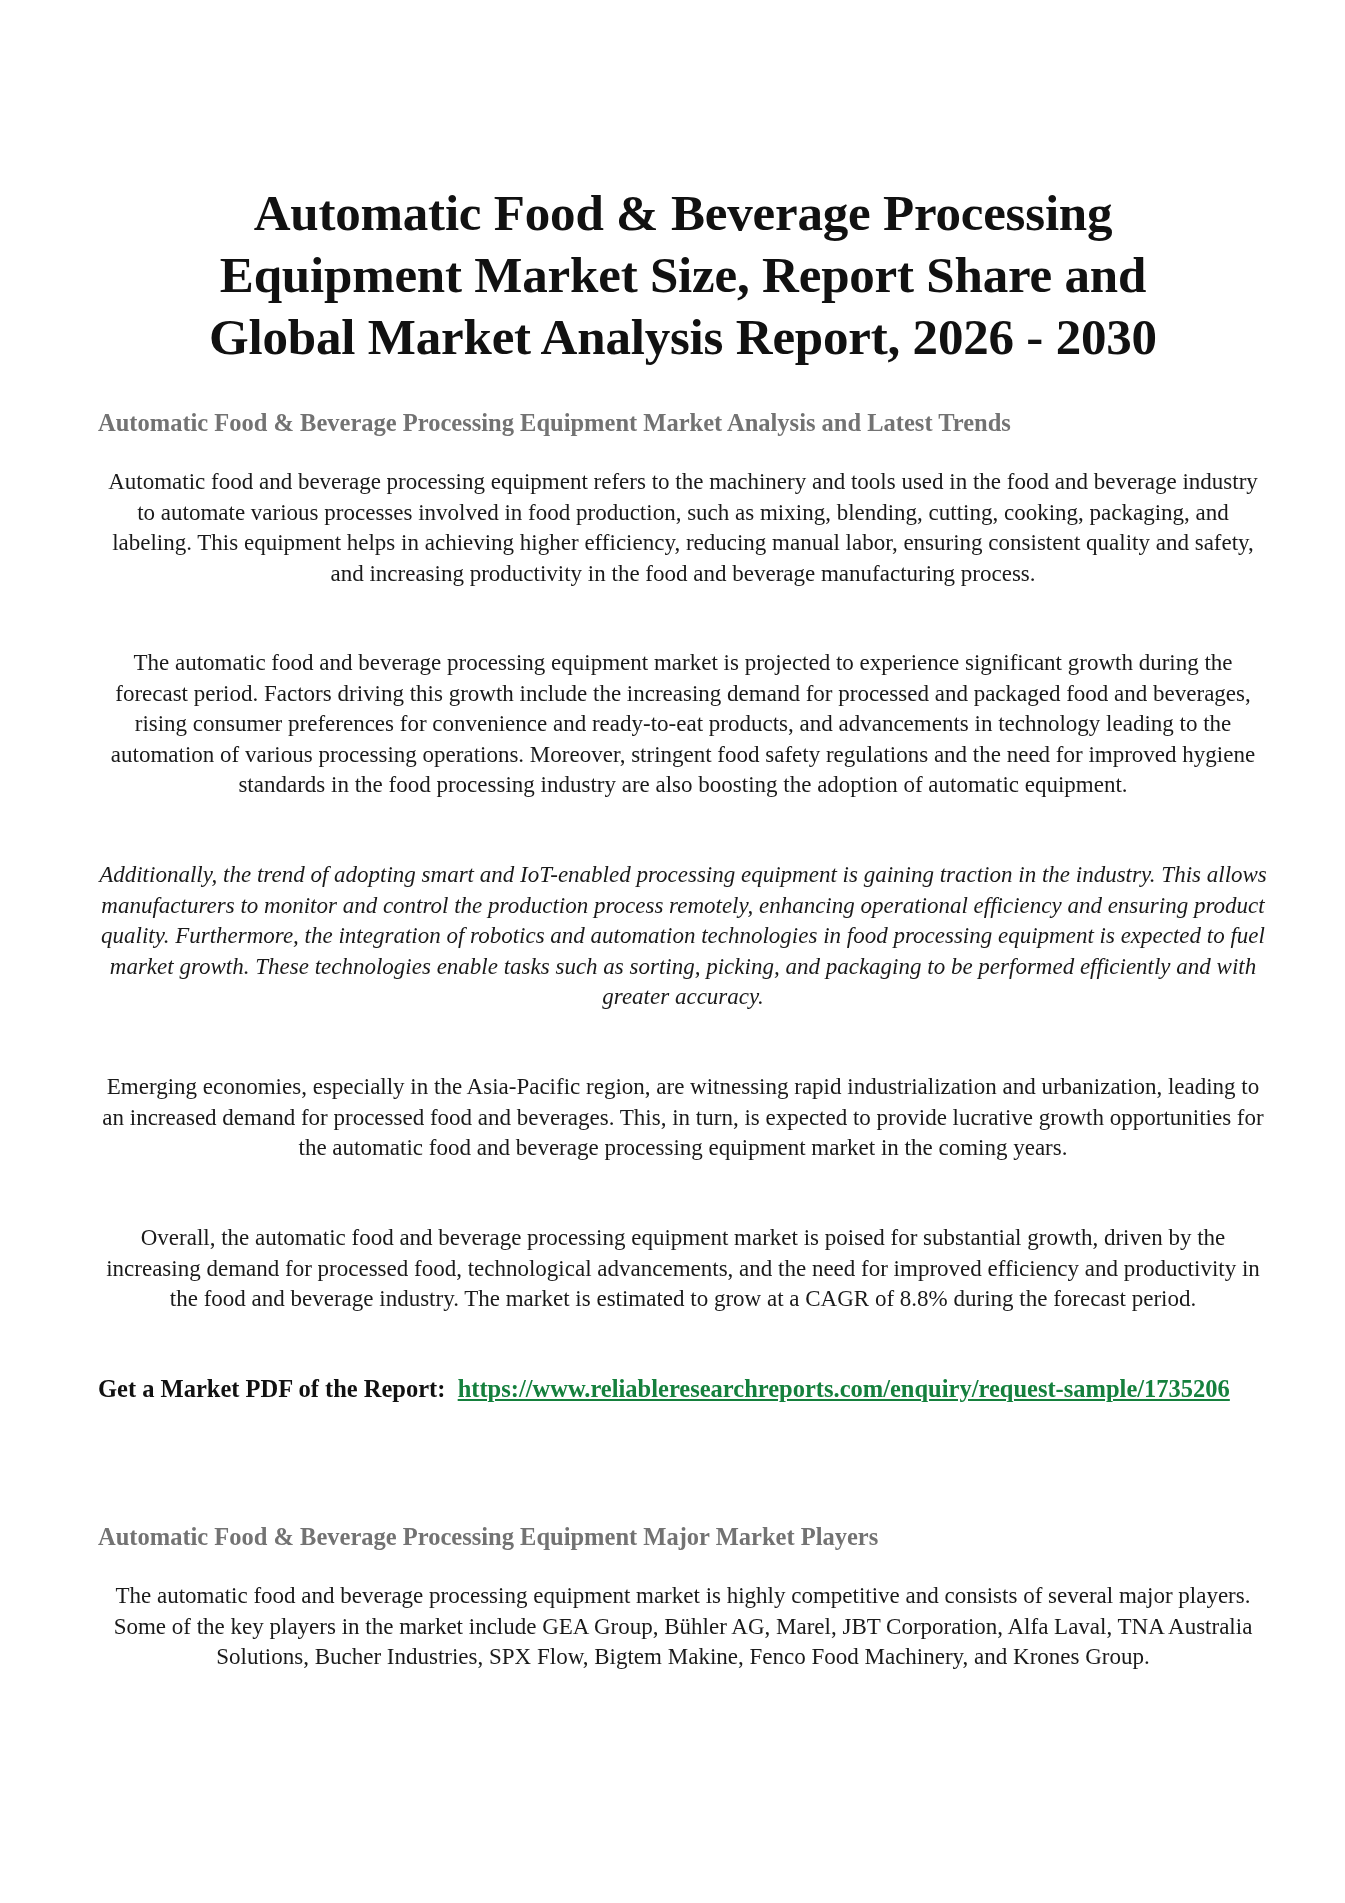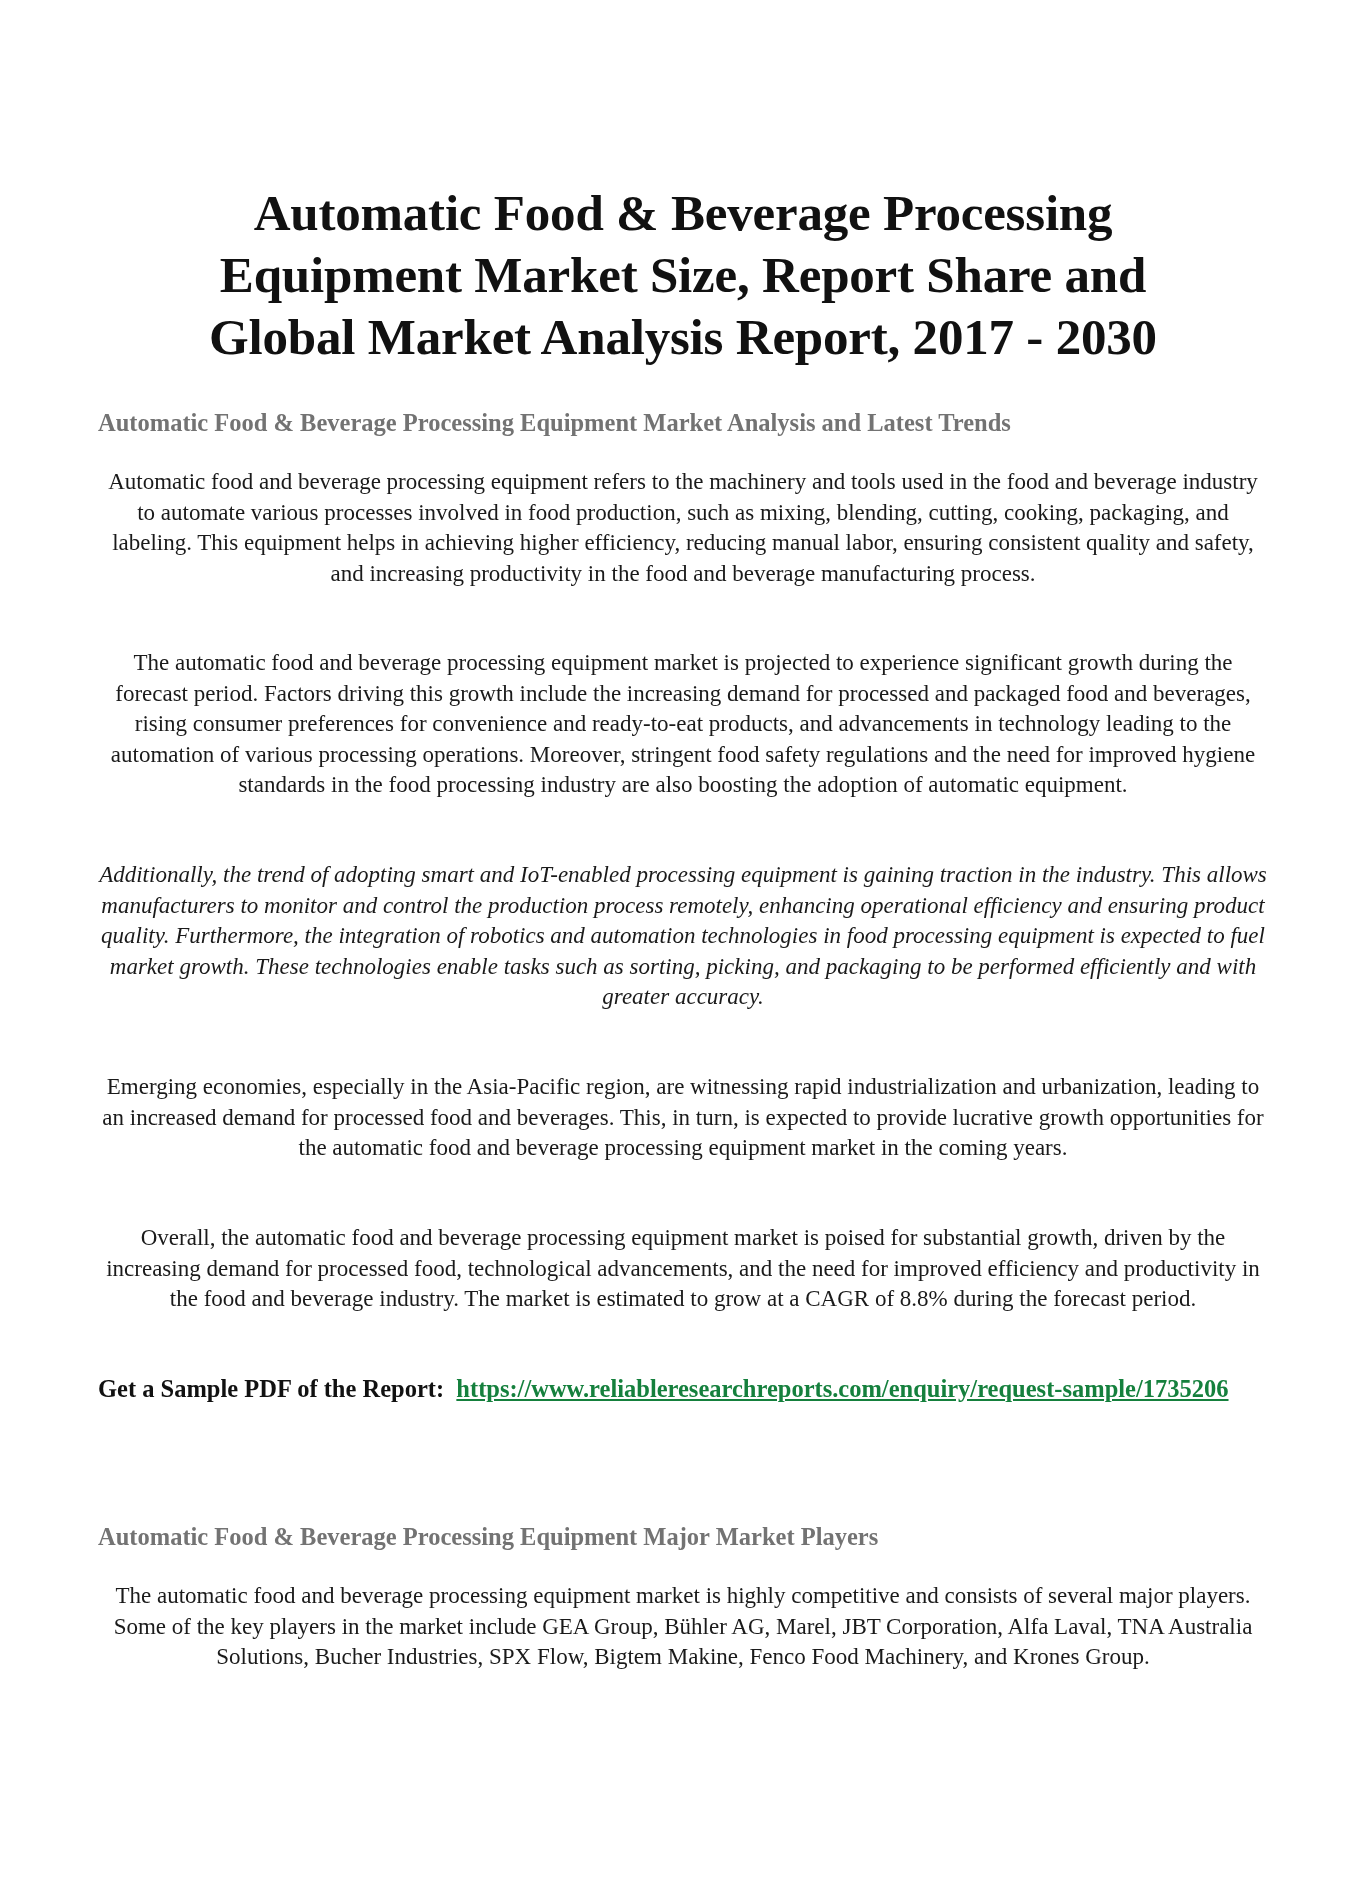--- a/index.html
+++ b/index.html
@@ -29,30 +29,30 @@
   .sec-h-2 { position: absolute; top: 1340px; }
   .p6 { position: absolute; top: 1399px; }
 </style>
 </head>
 <body>
 
 <div class="page">
   <h1>
     <span>Automatic Food &amp; Beverage Processing</span><br>
     <span>Equipment Market Size, Report Share and</span><br>
-    <span>Global Market Analysis Report, 2017 - 2030</span>
+    <span>Global Market Analysis Report, 2026 - 2030</span>
   </h1>
 
   <h2 class="sec-h-1">Automatic Food &amp; Beverage Processing Equipment Market Analysis and Latest Trends</h2>
   <p class="p1">Automatic food and beverage processing equipment refers to the machinery and tools used in the food and beverage industry to automate various processes involved in food production, such as mixing, blending, cutting, cooking, packaging, and labeling. This equipment helps in achieving higher efficiency, reducing manual labor, ensuring consistent quality and safety, and increasing productivity in the food and beverage manufacturing process.</p>
   <p class="p2">The automatic food and beverage processing equipment market is projected to experience significant growth during the forecast period. Factors driving this growth include the increasing demand for processed and packaged food and beverages, rising consumer preferences for convenience and ready-to-eat products, and advancements in technology leading to the automation of various processing operations. Moreover, stringent food safety regulations and the need for improved hygiene standards in the food processing industry are also boosting the adoption of automatic equipment.</p>
   <p class="p3">Additionally, the trend of adopting smart and IoT-enabled processing equipment is gaining traction in the industry. This allows manufacturers to monitor and control the production process remotely, enhancing operational efficiency and ensuring product quality. Furthermore, the integration of robotics and automation technologies in food processing equipment is expected to fuel market growth. These technologies enable tasks such as sorting, picking, and packaging to be performed efficiently and with greater accuracy.</p>
   <p class="p4">Emerging economies, especially in the Asia-Pacific region, are witnessing rapid industrialization and urbanization, leading to an increased demand for processed food and beverages. This, in turn, is expected to provide lucrative growth opportunities for the automatic food and beverage processing equipment market in the coming years.</p>
   <p class="p5">Overall, the automatic food and beverage processing equipment market is poised for substantial growth, driven by the increasing demand for processed food, technological advancements, and the need for improved efficiency and productivity in the food and beverage industry. The market is estimated to grow at a CAGR of 8.8% during the forecast period.</p>
 
   <div class="sample">
-    <span>Get a Sample PDF of the Report:</span>&nbsp;
+    <span>Get a Market PDF of the Report:</span>&nbsp;
     <a href="#">https://www.reliableresearchreports.com/enquiry/request-sample/1735206</a>
   </div>
 
   <h2 class="sec-h-2">Automatic Food &amp; Beverage Processing Equipment Major Market Players</h2>
   <p class="p6">The automatic food and beverage processing equipment market is highly competitive and consists of several major players. Some of the key players in the market include GEA Group, Bühler AG, Marel, JBT Corporation, Alfa Laval, TNA Australia Solutions, Bucher Industries, SPX Flow, Bigtem Makine, Fenco Food Machinery, and Krones Group.</p>
 </div>
 
 </body></html>

